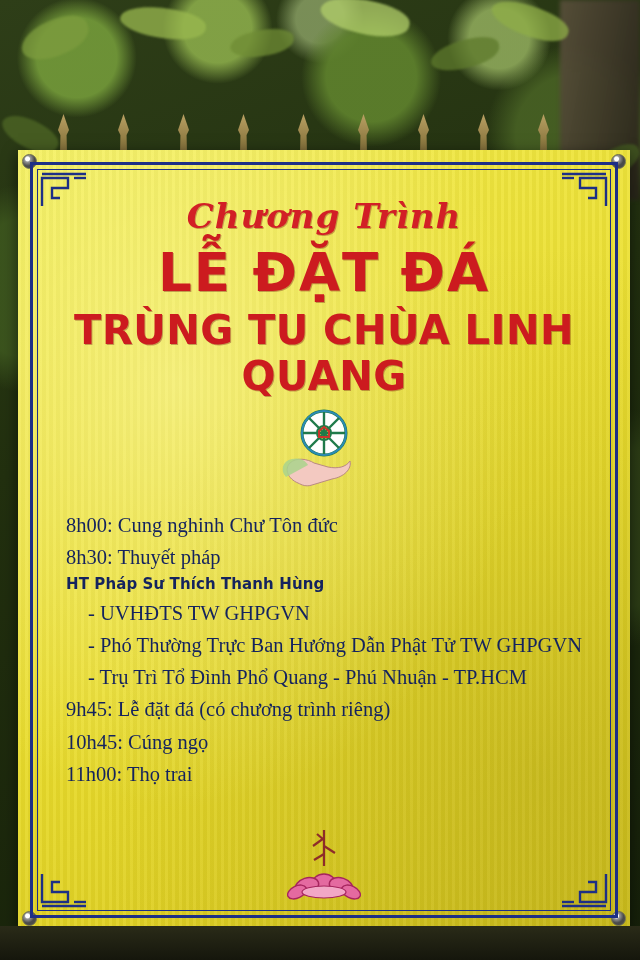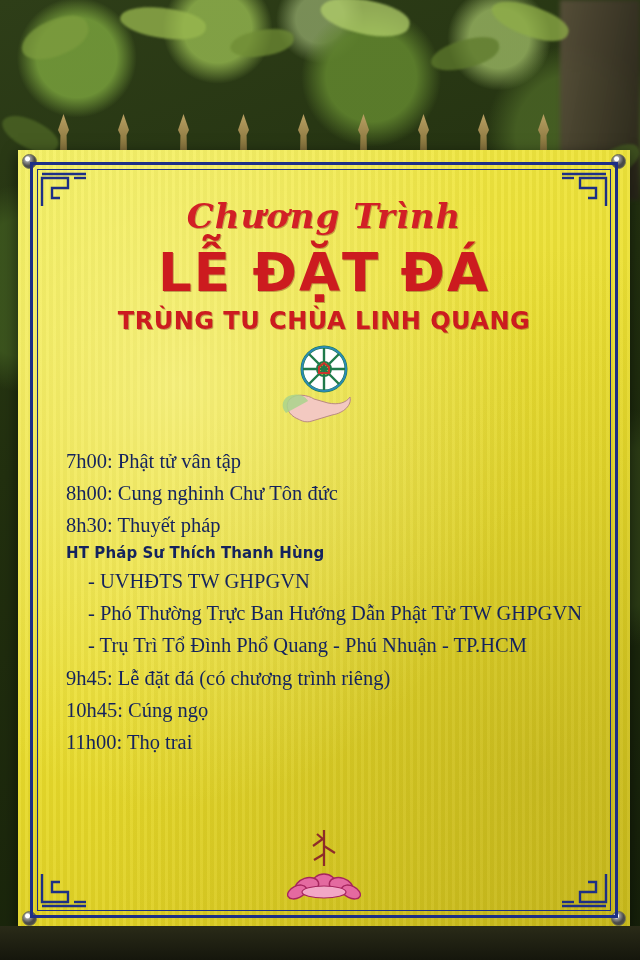--- a/index.html
+++ b/index.html
@@ -149,21 +149,21 @@
     font-size: 53px;
     color: #cc1b1f;
     letter-spacing: 2px;
     text-shadow: 1px 1px 0 rgba(110,8,8,.35);
   }
   .title-2 {
     text-align: center;
     margin-top: 4px;
     font-family: "DejaVu Sans", sans-serif;
     font-weight: 700;
-    font-size: 24px;
+    font-size: 40px;
     color: #cc1b1f;
     letter-spacing: 0.5px;
     text-shadow: 1px 1px 0 rgba(110,8,8,.35);
   }
 
   
   .emblem {
     position: relative;
     height: 96px;
     margin-top: 6px;
@@ -305,21 +305,20 @@
               <line x1="-15" y1="15" x2="15" y2="-15"></line>
             </g>
             <g stroke="#c9342c" stroke-width="2" fill="none">
               <path d="M-5 -2 L0 -6 L5 -2 L5 4 L-5 4 Z"></path>
             </g>
           </g>
         </svg>
       </div>
 
       <div class="schedule">
-        <div class="row">7h00: Phật tử vân tập</div>
         <div class="row">8h00: Cung nghinh Chư Tôn đức</div>
         <div class="row">8h30: Thuyết pháp</div>
         <div class="row bold">HT Pháp Sư Thích Thanh Hùng</div>
         <div class="row sub">- UVHĐTS TW GHPGVN</div>
         <div class="row sub">- Phó Thường Trực Ban Hướng Dẫn Phật Tử TW GHPGVN</div>
         <div class="row sub">- Trụ Trì Tổ Đình Phổ Quang - Phú Nhuận - TP.HCM</div>
         <div class="row">9h45: Lễ đặt đá (có chương trình riêng)</div>
         <div class="row">10h45: Cúng ngọ</div>
         <div class="row">11h00: Thọ trai</div>
       </div>

